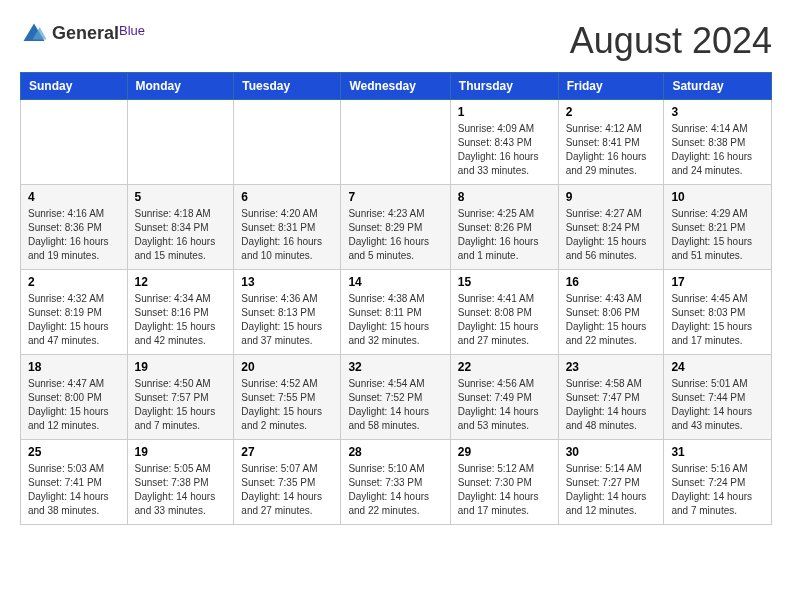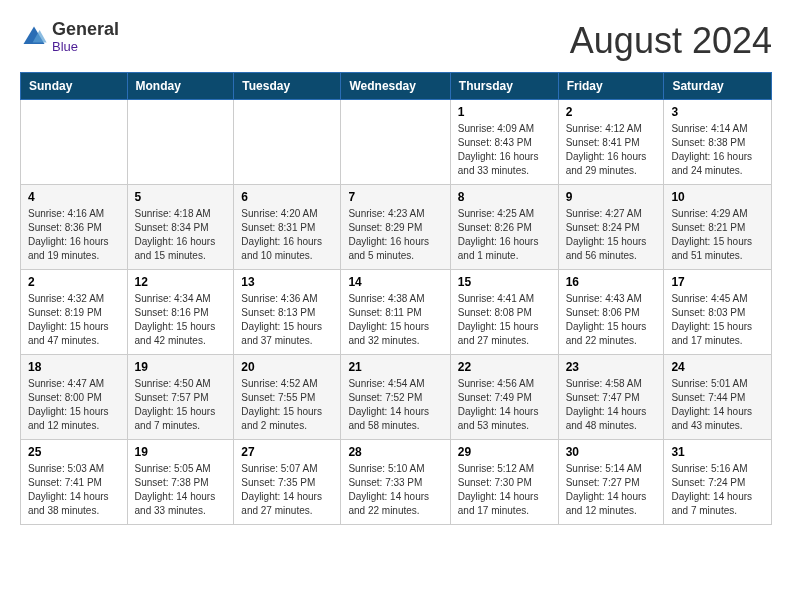--- a/index.html
+++ b/index.html
@@ -16,21 +16,21 @@
       align-items: flex-start;
       margin-bottom: 10px;
     }
     .logo {
       display: flex;
       align-items: center;
       gap: 4px;
     }
     .logo-text {
       display: flex;
-      flex-direction: column;
+      flex-direction: row;
       line-height: 1.1;
     }
     .logo-general {
       font-size: 18px;
       font-weight: bold;
       color: #333;
     }
     .logo-blue {
       font-size: 13px;
       font-weight: normal;
@@ -51,21 +51,21 @@
     .location {
       font-size: 16px;
       color: #333;
     }
     table {
       width: 100%;
       border-collapse: collapse;
       font-size: 11px;
     }
     thead tr {
-      background-color: #0c4a6e;
+      background-color: #1d4ed8;
       color: #fff;
       border-radius: 9px;
     }
     thead th {
       padding: 6px 8px;
       text-align: left;
       font-weight: bold;
       font-size: 12px;
       border: 1px solid #2a6db5;
     }
@@ -216,21 +216,21 @@
         </td>
         <td>
           <span class="day-number">19</span>
           <div class="day-info">Sunrise: 4:50 AM<br>Sunset: 7:57 PM<br>Daylight: 15 hours<br>and 7 minutes.</div>
         </td>
         <td>
           <span class="day-number">20</span>
           <div class="day-info">Sunrise: 4:52 AM<br>Sunset: 7:55 PM<br>Daylight: 15 hours<br>and 2 minutes.</div>
         </td>
         <td>
-          <span class="day-number">21</span>
+          <span class="day-number">32</span>
           <div class="day-info">Sunrise: 4:54 AM<br>Sunset: 7:52 PM<br>Daylight: 14 hours<br>and 58 minutes.</div>
         </td>
         <td>
           <span class="day-number">22</span>
           <div class="day-info">Sunrise: 4:56 AM<br>Sunset: 7:49 PM<br>Daylight: 14 hours<br>and 53 minutes.</div>
         </td>
         <td>
           <span class="day-number">23</span>
           <div class="day-info">Sunrise: 4:58 AM<br>Sunset: 7:47 PM<br>Daylight: 14 hours<br>and 48 minutes.</div>
         </td>

